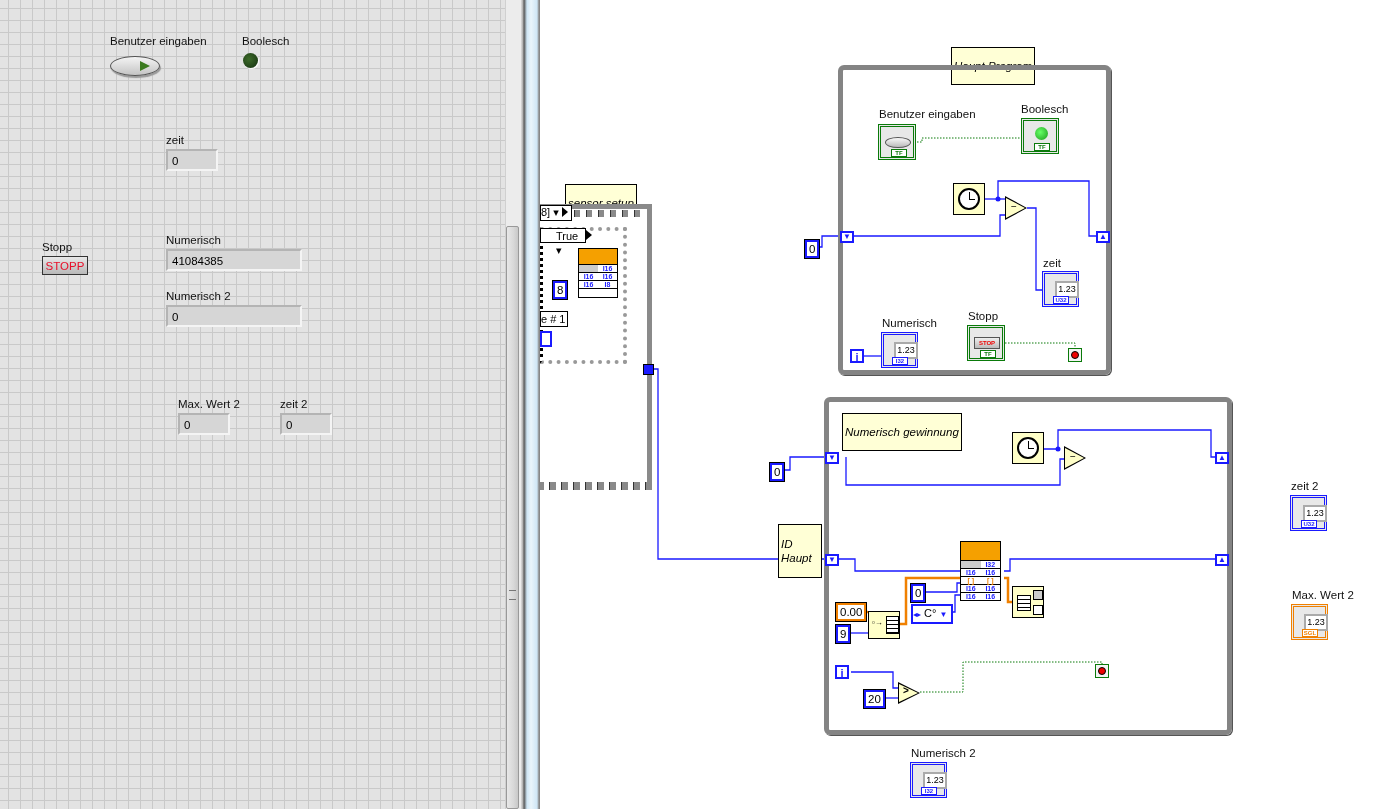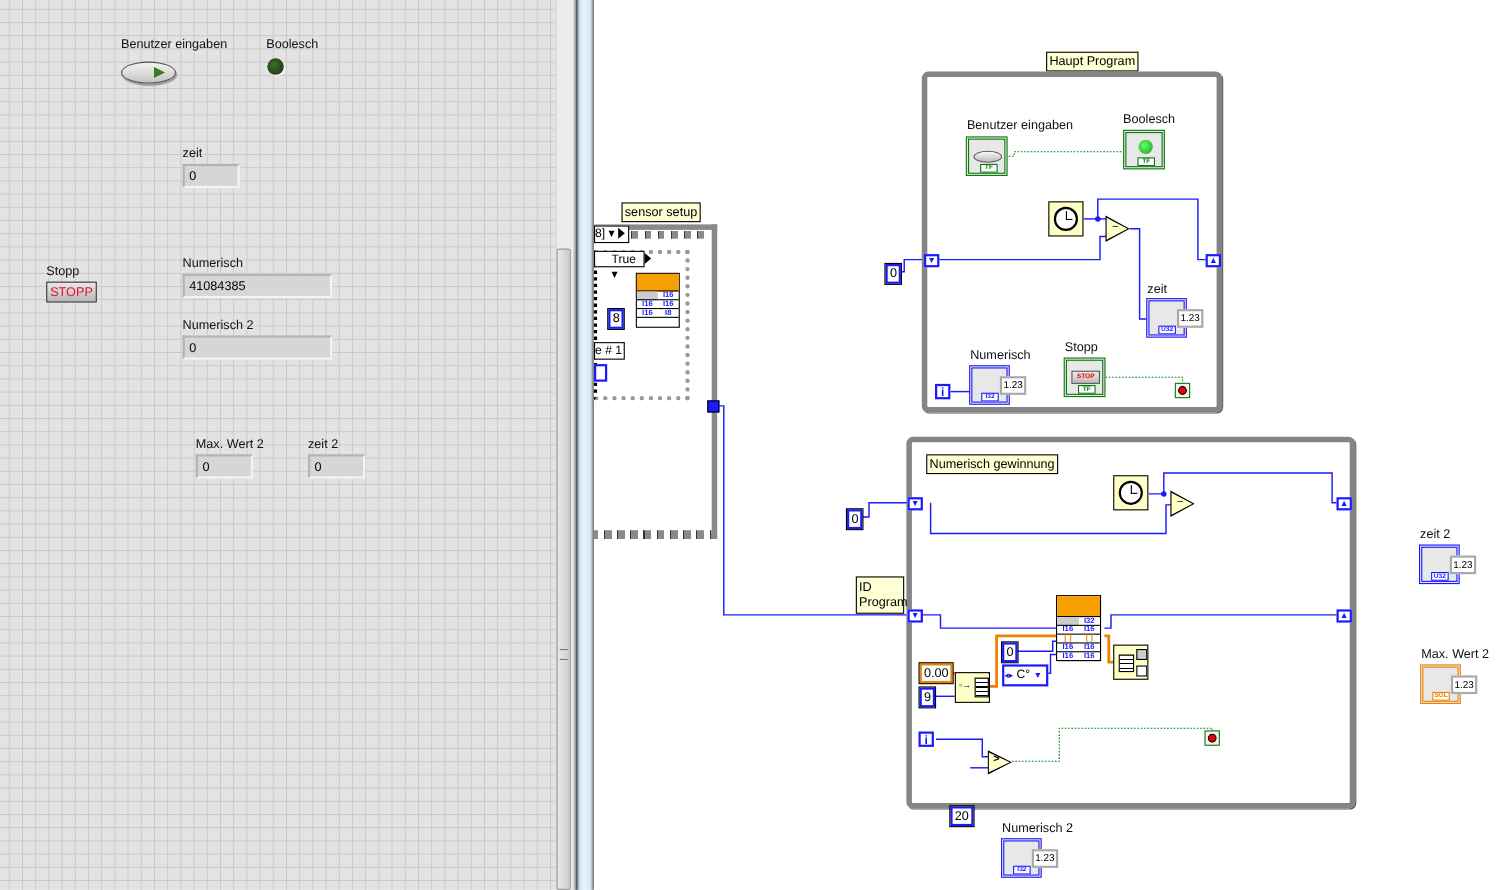--- a/index.html
+++ b/index.html
@@ -10,29 +10,29 @@
     background-image:linear-gradient(#c9c9c9 1px,transparent 1px),linear-gradient(90deg,#c9c9c9 1px,transparent 1px);
     background-size:12px 12px;background-position:-4px -4px;}
   .fp-label{font-size:11.5px;color:#111;white-space:nowrap;}
   .fp-num{background:#d6d6d6;border-top:2px solid #b4b4b4;border-left:2px solid #b4b4b4;border-right:2px solid #f4f4f4;border-bottom:2px solid #f4f4f4;font-size:11.5px;padding:2px 4px;box-sizing:border-box;height:22px;line-height:16px;}
   #scroll-track{left:505px;top:0;width:16px;height:809px;background:#ececec;border-left:1px solid #d0d0d0;}
   #scroll-thumb{left:506px;top:226px;width:13px;height:583px;background:linear-gradient(90deg,#e8e8e8,#d8d8d8 60%,#c8c8c8);border:1px solid #999;border-radius:2px;box-sizing:border-box;}
   #scroll-grip{left:509px;top:590px;width:7px;height:8px;border-top:1px solid #777;border-bottom:1px solid #777;}
   #divider{left:521px;top:0;width:19px;height:809px;background:linear-gradient(90deg,#ddd 0,#aaa 2px,#555 3px,#cfe6f5 6px,#eaf5fb 10px,#cfe6f5 16px,#888 18px);}
   
   .bd-label{font-size:11.5px;color:#111;white-space:nowrap;}
-  .note{background:#ffffd6;border:1px solid #000;font-size:11.5px;padding:2px 2px;white-space:nowrap;}
+  .note{background:#ffffd6;border:1px solid #000;font-size:11.5px;padding:12px 2px;white-space:nowrap;font-style:italic;}
   .loop{border:5px solid #848484;border-radius:6px;box-sizing:border-box;box-shadow:1px 1px 0 #555;}
   .const{border:2px solid #1a1aff;outline:1px solid #000;background:#fff;font-size:11.5px;padding:0 2px;line-height:14px;}
   .const-or{border:2px solid #f08000;outline:1px solid #000;background:#fff;font-size:11.5px;padding:0 2px;line-height:14px;}
   .term{width:34px;height:36px;box-sizing:border-box;background:#e8e8e8;}
   .term-g{border:3px double #0a7a0a;}
   .term-b{border:3px double #1a1aff;}
   .term-o{border:3px double #f08000;}
-  .inner123{position:absolute;left:25px;top:7px;width:20px;height:13px;background:#fff;border:2px solid #aaa;font-size:9px;line-height:13px;text-align:center;}
+  .inner123{position:absolute;left:10px;top:7px;width:20px;height:13px;background:#fff;border:2px solid #aaa;font-size:9px;line-height:13px;text-align:center;}
   .tag{position:absolute;bottom:0;left:8px;width:14px;height:6px;font-size:6px;line-height:6px;text-align:center;font-weight:bold;background:#fff;}
   .sr{width:10px;height:8px;background:#fff;border:2px solid #1a1aff;box-sizing:content-box;}
   .tri{font-size:8px;color:#1a1aff;line-height:8px;text-align:center;}
   .clock{width:32px;height:32px;background:#ffffc8;border:1px solid #000;box-sizing:border-box;}
   .fn{background:#ffffc8;border:1px solid #000;box-sizing:border-box;}
   .stopterm{width:14px;height:14px;border:1px solid #0a7a0a;background:#f4f4f4;box-sizing:border-box;}
   .stopterm::after{content:"";position:absolute;left:2px;top:2px;width:8px;height:8px;border-radius:50%;background:#e00;border:1px solid #000;box-sizing:border-box;}
   .iterm{width:14px;height:14px;border:2px solid #1a1aff;background:#fff;font-size:11px;line-height:12px;text-align:center;font-weight:bold;color:#1a1aff;box-sizing:border-box;}
   .node{background:#fff;border:1px solid #000;box-sizing:border-box;}
   .node-head{background:#f5a000;height:20px;border-bottom:1px solid #000;}
@@ -208,21 +208,21 @@
 
 <div class="abs const" style="left:770px;top:463px;">0</div>
 <div class="abs sr" style="left:825px;top:452px;">
     <div class="tri">▼</div>
   </div>
 <div class="abs sr" style="left:1215px;top:452px;">
     <div class="tri">▲</div>
   </div>
 
 <div class="abs note" style="left:778px;top:524px;width:38px;white-space:pre-line;line-height:14px;">ID
-Program</div>
+Haupt</div>
 <div class="abs sr" style="left:825px;top:554px;">
     <div class="tri">▼</div>
   </div>
 <div class="abs sr" style="left:1215px;top:554px;">
     <div class="tri">▲</div>
   </div>
 
 <div class="abs node" style="left:960px;top:541px;width:41px;height:60px;">
   <div class="node-head" style="height:18px;"></div>
   <div style="display:grid;grid-template-columns:1fr 1fr;">
@@ -248,21 +248,21 @@
 </div>
 
 <div class="abs const-or" style="left:836px;top:603px;">0.00</div>
 <div class="abs const" style="left:836px;top:625px;">9</div>
 <div class="abs fn" style="left:868px;top:611px;width:32px;height:28px;">
   <div class="abs" style="left:3px;top:6px;font-size:8px;">▫→</div>
   <div class="abs" style="left:17px;top:4px;width:11px;height:16px;border:1px solid #000;background:repeating-linear-gradient(#fff 0 3px,#000 3px 4px);"></div>
 </div>
 
 <div class="abs iterm" style="left:835px;top:665px;">i</div>
-<div class="abs const" style="left:864px;top:690px;margin-top:43px;">20</div>
+<div class="abs const" style="left:864px;top:690px;">20</div>
 <div class="abs" style="left:898px;top:682px;width:0;height:0;border-left:22px solid #000;border-top:11px solid transparent;border-bottom:11px solid transparent;">
   <div class="abs" style="left:-21px;top:-9px;width:0;height:0;border-left:19px solid #ffffc8;border-top:9px solid transparent;border-bottom:9px solid transparent;"></div>
   <div class="abs" style="left:-17px;top:-8px;font-size:10px;font-weight:bold;">&gt;</div>
 </div>
 <div class="abs stopterm" style="left:1095px;top:664px;"></div>
 
 <div class="abs bd-label" style="left:1291px;top:480px;">zeit 2</div>
 <div class="abs term term-b" style="left:1290px;top:495px;width:37px;">
   <div class="inner123">1.23</div>
   <div class="tag" style="color:#1a1aff;border:1px solid #1a1aff;">U32</div>

